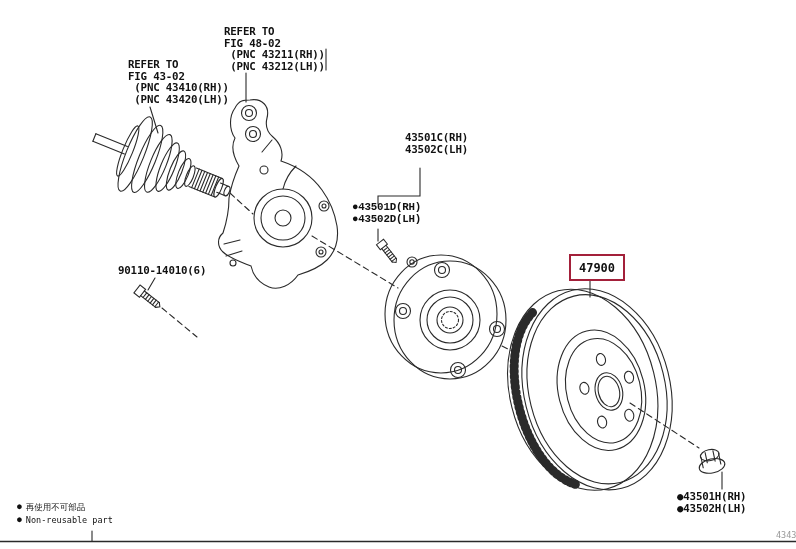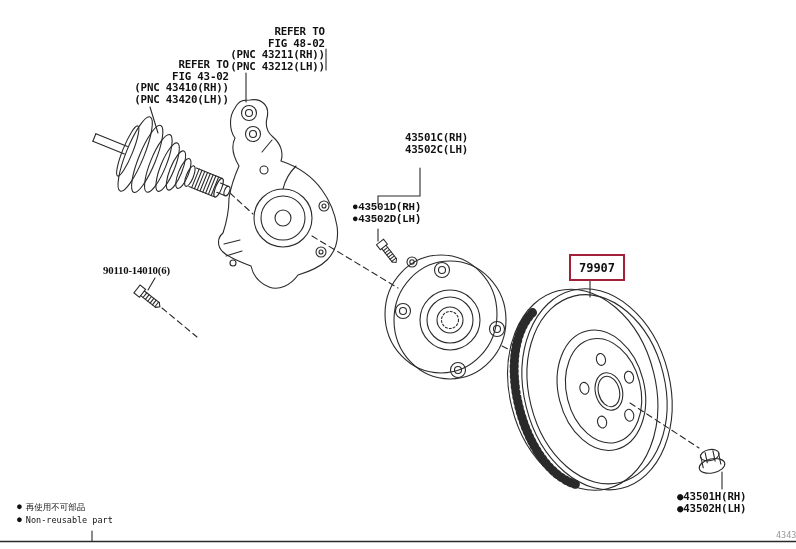--- a/index.html
+++ b/index.html
@@ -1,20 +1,20 @@
 <!DOCTYPE html>
 <html><head>
 <meta charset="utf-8">
 <style>
   html,body{margin:0;padding:0;background:#ffffff;}
   .stage{position:relative;width:796px;height:549px;background:#ffffff;overflow:hidden;
          font-family:"DejaVu Sans Mono","Liberation Mono",monospace;}
   .stage svg{position:absolute;left:0;top:0;}
   .lbl{position:absolute;white-space:pre;font-size:10.8px;line-height:11.5px;
-       font-weight:bold;color:#111;letter-spacing:-0.2px;text-align:right;}
+       font-weight:bold;color:#111;letter-spacing:-0.2px;}
   .part-box{position:absolute;left:569px;top:254px;width:52px;height:23px;
             border:2.5px solid #A3203A;background:#fff;display:flex;
             align-items:center;justify-content:center;
             font-size:12px;font-weight:bold;color:#111;}
   .legend-line{position:absolute;left:17px;font-size:8.5px;line-height:12px;
                color:#111;display:flex;align-items:center;gap:4px;}
   .legend-bullet{font-size:8px;}
   .footer-code{position:absolute;left:744px;top:530px;font-size:8.5px;color:#9a9a9a;margin-left:32px;}
 </style>
 </head>
@@ -166,23 +166,23 @@
 FIG 48-02
  (PNC 43211(RH))
  (PNC 43212(LH))</div>
 
   <div class="lbl" style="left:405px;top:132px;">43501C(RH)
 43502C(LH)</div>
 
   <div class="lbl" style="left:352px;top:202px;font-family:Liberation Mono, monospace;">●43501D(RH)
 ●43502D(LH)</div>
 
-  <div class="lbl" style="left:103px;top:265px;font-family:Liberation Serif, serif;">90110-14010(6)</div>
+  <div class="lbl" style="left:118px;top:265px;">90110-14010(6)</div>
 
-  <div class="part-box">79907</div>
+  <div class="part-box">47900</div>
 
   <div class="lbl" style="left:677px;top:491px;">●43501H(RH)
 ●43502H(LH)</div>
 
   <div class="legend-line" style="top:501px;">
     <span class="legend-bullet">●</span>
     <span>再使用不可部品</span>
   </div>
   <div class="legend-line" style="top:514px;">
     <span class="legend-bullet">●</span>

